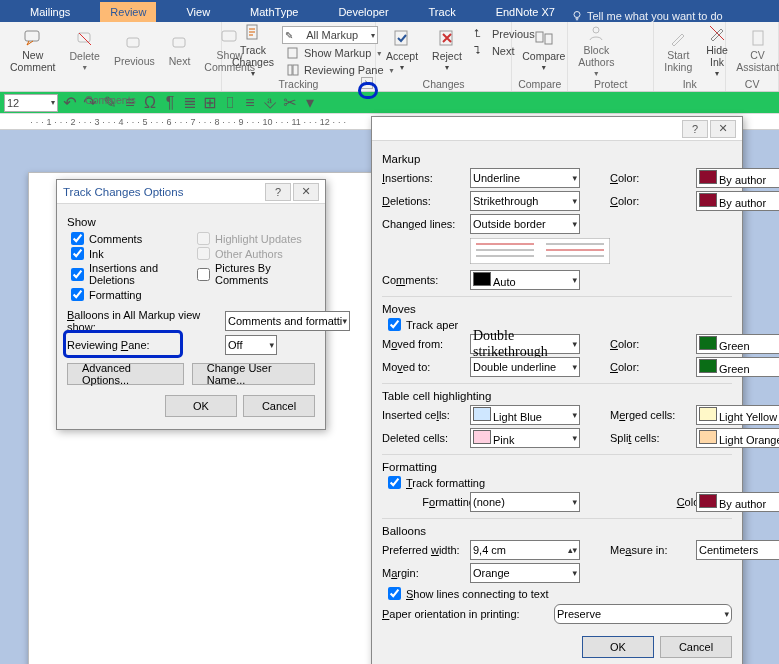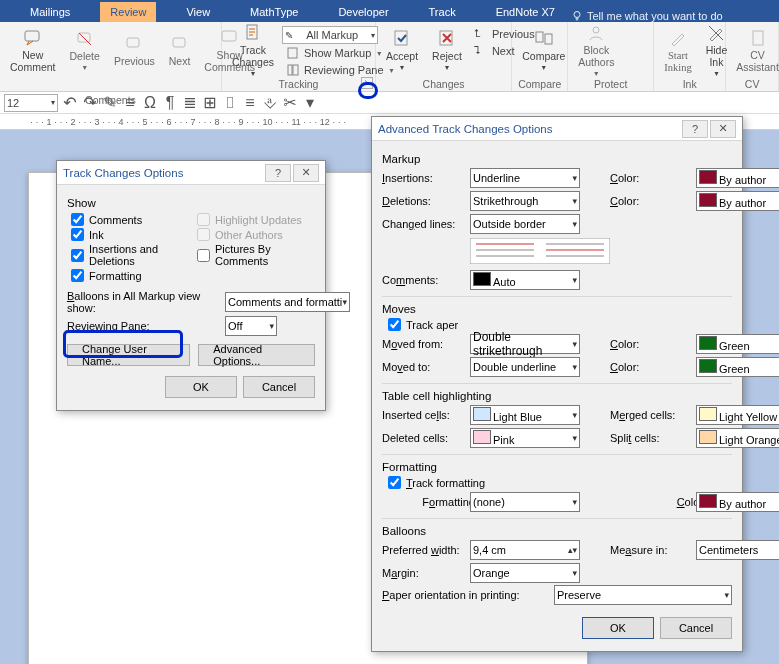--- a/index.html
+++ b/index.html
@@ -20,21 +20,21 @@
 .bigbtn.enabled { color: #444; }
 .bigbtn .ic { width: 20px; height: 20px; display: flex; align-items: center; justify-content: center; }
 .stacklist { display: flex; flex-direction: column; gap: 1px; padding-top: 2px; }
 .stackitem { display: flex; align-items: center; gap: 4px; padding: 1px 4px; font-size: 11px; color: #444; white-space: nowrap; }
 .stackitem .ic { width: 14px; height: 14px; }
 .dd-caret::after { content: "▾"; font-size: 8px; margin-left: 2px; color: #666; }
 .mini-select { border: 1px solid #adadad; background: #fff; font-size: 11px; height: 18px; padding: 0 2px; color: #444; display: flex; align-items: center; justify-content: space-between; gap: 2px; }
 .dlg-launcher { position:absolute; right:2px; bottom:2px; width:12px; height:12px; border:1px solid #adadad; font-size:8px; line-height:10px; text-align:center; color:#666; }
 
 
-.qat { height: 22px; background: #ffffff; display: flex; align-items: center; gap: 4px; padding: 0 4px; border-bottom:1px solid #dcdcdc; }
+.qat { height: 22px; background: #22c55e; display: flex; align-items: center; gap: 4px; padding: 0 4px; border-bottom:1px solid #dcdcdc; }
 .qat .mini-select { width: 54px; }
 .qat .ic { width: 16px; height: 16px; display:flex; align-items:center; justify-content:center; color:#555; }
 
 
 .ruler { height: 16px; background: #fff; border-bottom: 1px solid #cfcfcf; font-size: 9px; color: #666; padding-left: 30px; display:flex; align-items:center; gap:4px; overflow:hidden;}
 .doc-area { position: absolute; top: 130px; left: 0; right: 0; bottom: 0; background: #b3c6e3; }
 .page { position:absolute; left:28px; top:42px; width:560px; height:500px; background:#fff; border:1px solid #bbb; box-shadow:0 2px 6px rgba(0,0,0,.25); }
 
 
 .dialog { position:absolute; background:#f0f0f0; border:1px solid #888; box-shadow:2px 2px 8px rgba(0,0,0,.3); font-size:11px; }
@@ -242,21 +242,21 @@
   </div>
 
   <div class="group" style="min-width:72px;">
     <div class="group-body">
       <div class="bigbtn">
         <span class="ic">
             <svg viewBox="0 0 20 20">
               <path d="M4 16l10-10 2 2-10 10z" fill="none" stroke="#bcbcbc"></path>
             </svg>
           </span>
-        <span style="white-space:pre;font-family:Liberation Serif, serif;">Start
+        <span style="white-space:pre;">Start
 Inking</span>
       </div>
       <div class="bigbtn enabled">
         <span class="ic">
             <svg viewBox="0 0 20 20">
               <path d="M4 16l10-10 2 2-10 10z" fill="none" stroke="#888"></path>
               <line x1="3" y1="3" x2="17" y2="17" stroke="#c33"></line>
             </svg>
           </span>
         <span style="white-space:pre;">Hide
@@ -306,21 +306,21 @@
 <div class="ruler">
   · · · 1 · · · 2 · · · 3 · · · 4 · · · 5 · · · 6 · · · 7 · · · 8 · · · 9 · · · 10 · · · 11 · · · 12 · · ·
 </div>
 
 <div class="doc-area">
   <div class="page"></div>
 </div>
 
 <div class="hand-annot" style="left:358px; top:82px; width:20px; height:17px;"></div>
 
-<div class="dialog" style="left:56px; top:160px; width:270px;">
+<div class="dialog" style="left:56px; top:179px; width:270px;">
   <div class="titlebar">
     <span>Track Changes Options</span>
     <div class="right">
       <div class="tbtn">?</div>
       <div class="tbtn">✕</div>
     </div>
   </div>
   <div class="body">
     <div class="fieldset-label">Show</div>
     <div style="display:grid; grid-template-columns:1fr 1fr; gap:2px 8px; margin-left:4px;">
@@ -361,35 +361,34 @@
         </div>
     </div>
     <div class="row">
       <label class="field-label" style="min-width:152px;">Reviewing <u>P</u>ane:</label>
       <div class="sel" style="width:52px;">
           <span>Off</span>
           <span class="caret">▾</span>
         </div>
     </div>
     <div class="row" style="margin-top:8px; gap:8px;">
+      <div class="btn" style="min-width:104px;">Advanced Options...</div>
       <div class="btn" style="min-width:110px;">Change User Name...</div>
-      <div class="btn" style="min-width:104px;">Advanced Options...</div>
     </div>
     <div class="row" style="justify-content:flex-end; margin-top:10px; gap:6px;">
       <div class="btn">OK</div>
       <div class="btn">Cancel</div>
     </div>
   </div>
 </div>
 
 <div class="hand-annot" style="left:63px; top:330px; width:120px; height:28px; border-radius:5px;"></div>
 
 <div class="dialog" style="left:371px; top:116px; width:372px;">
   <div class="titlebar">
-    <span>Advanced Track Changes Options</span>
     <div class="right">
       <div class="tbtn">?</div>
       <div class="tbtn">✕</div>
     </div>
   </div>
   <div class="body">
     <div class="small-section-title">Markup</div>
     <div class="grid2">
       <label class="field-label"><u>I</u>nsertions:</label>
       <div class="sel">
@@ -454,21 +453,21 @@
 
     <div class="hr"></div>
     <div class="small-section-title">Moves</div>
     <label class="chk" style="margin-left:6px;">
         <input type="checkbox" checked="" style="">
         <span>Track aper</span>
       </label>
     <div class="grid2" style="margin-top:3px;">
       <label class="field-label">M<u>o</u>ved from:</label>
       <div class="sel">
-          <span style="font-size:12px;">Double strikethrough</span>
+          <span style="font-size:14px;font-family:Liberation Serif, serif;">Double strikethrough</span>
           <span class="caret">▾</span>
         </div>
         <span></span>
       <label class="field-label"><u>C</u>olor:</label>
       <div class="colorbox">
           <div class="sel">
             <span><span class="swatch" style="background:#0a6d16;"></span><span>Green</span></span>
           </div>
         </div>
         <span></span>
@@ -562,24 +561,28 @@
       <label class="field-label">M<u>a</u>rgin:</label>
       <div class="sel">
           <span>Orange</span>
           <span class="caret">▾</span>
         </div>
         <span></span>
       <span></span>
         <span></span>
         <span></span>
     </div>
+    <label class="chk" style="margin:4px 0 4px 6px;">
+        <input type="checkbox" checked="" style="">
+        <span><u>S</u>how lines connecting to text</span>
+      </label>
     <div class="row">
       <label class="field-label" style="min-width:160px;"><u>P</u>aper orientation in printing:</label>
       <span style="flex:1"></span>
-      <div class="sel" style="width:182px;">
+      <div class="sel" style="width:182px;border-radius:6px;">
           <span>Preserve</span>
           <span class="caret">▾</span>
         </div>
     </div>
 
     <div class="row" style="justify-content:flex-end; margin-top:12px; gap:6px;">
       <div class="btn" style="border-color:#2b579a;">OK</div>
       <div class="btn">Cancel</div>
     </div>
   </div>

